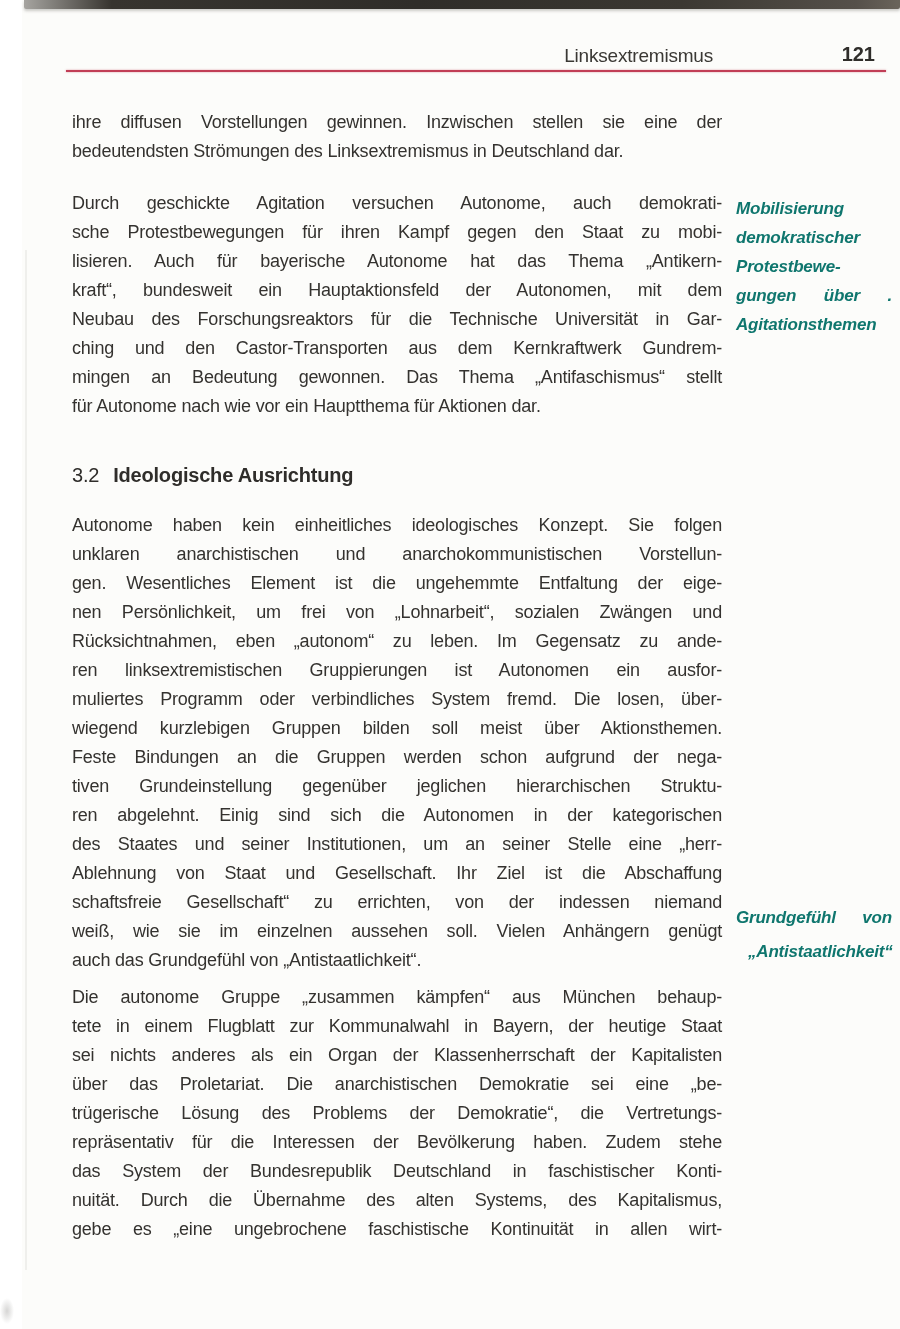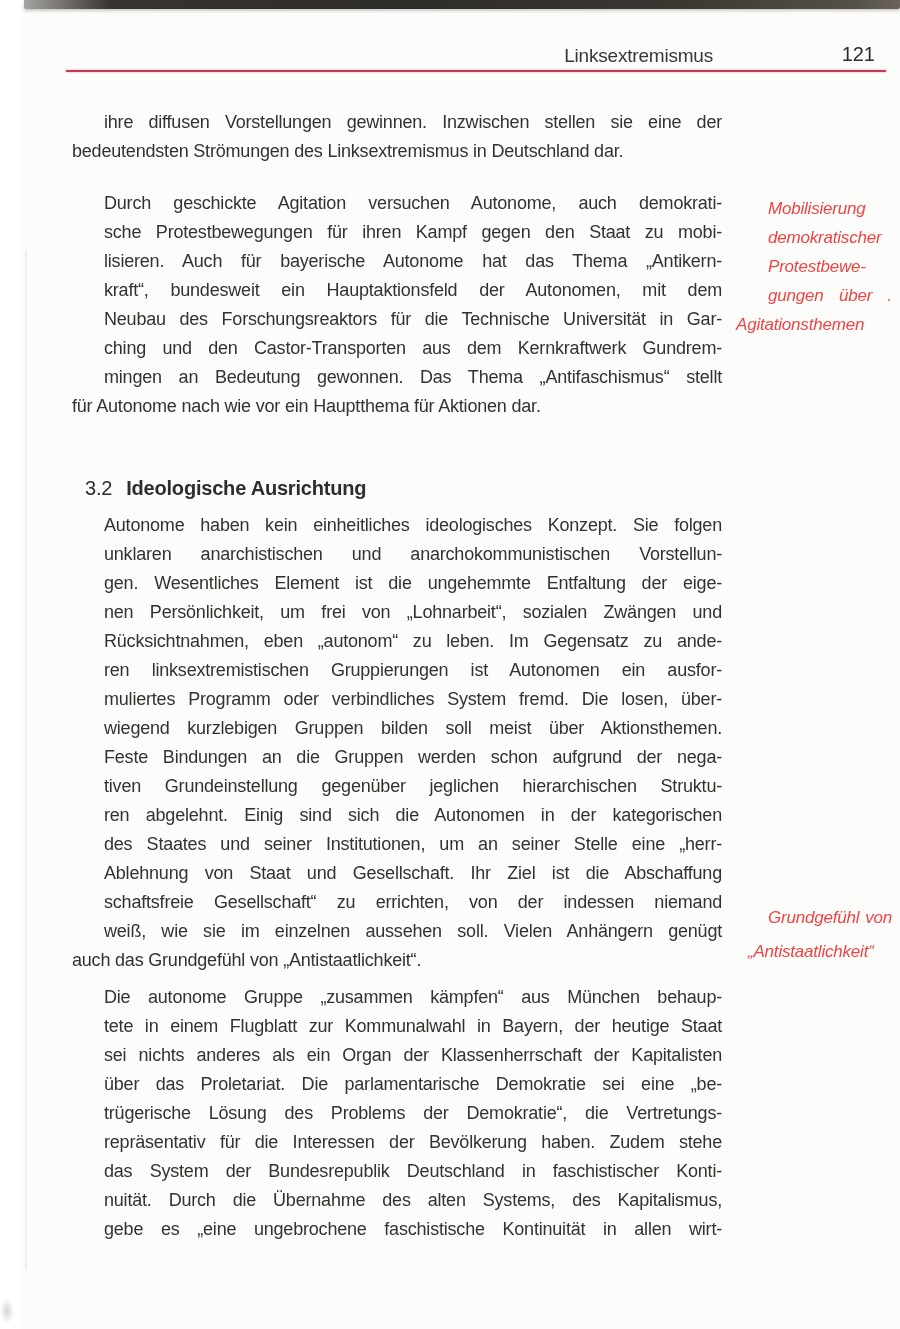--- a/index.html
+++ b/index.html
@@ -34,52 +34,53 @@
     position: absolute; left: 0; top: 1298px; width: 14px; height: 26px;
     background: radial-gradient(closest-side, rgba(90,88,84,0.25), rgba(90,88,84,0));
   }
   
   .pagehead-title {
     position: absolute; top: 45px; right: 187px;
     font-size: 19px; letter-spacing: -0.2px; color: #3a3834;
   }
   .pagehead-num {
     position: absolute; top: 43px; right: 25px;
-    font-size: 20px; font-weight: normal; color: #2f2d2a;
+    font-size: 20px; font-weight: bold; color: #2f2d2a;
   }
   .rule {
     position: absolute; top: 70px; left: 66px; width: 820px; height: 2px;
     background: #c13e56;
     box-shadow: 0 0 2px rgba(193,62,86,0.55);
   }
   
   .para {
     position: absolute; left: 72px; width: 650px;
     font-size: 18px; letter-spacing: -0.2px;
   }
   .para .line { line-height: 29px; }
-  .jl { text-align: justify; text-align-last: justify; margin-left: 32px; }
+  .jl { text-align: justify; text-align-last: justify; }
   .p1 { top: 108px; }
   .p2 { top: 189px; }
   .p3 { top: 511px; }
   .p4 { top: 983px; }
   
   .note {
     position: absolute; left: 736px; width: 156px;
     font-size: 17px; font-style: italic; letter-spacing: -0.2px;
-    color: #ef4444;
+    color: #0f766e;
+    font-weight: bold;
   }
   .note .line { line-height: 29px; }
   .n1 { top: 194px; }
   .n2 { top: 901px; }
   .n2 .line { line-height: 34px; }
   .n2 .line:nth-child(2) { padding-left: 12px; }
   
   .heading {
-    position: absolute; top: 464px; left: 72px; margin: 13px;
+    position: absolute; top: 464px; left: 72px; margin: 0;
     font-size: 20px; font-weight: normal; letter-spacing: -0.2px;
     color: #2f2d2a;
   }
   .heading .ht { font-weight: bold; margin-left: 14px; }
 </style>
 </head>
 <body>
 
 <div class="page">
 
@@ -141,21 +142,21 @@
 
   <aside class="note n2">
       <div class="line jl">Grundgefühl von</div>
       <div class="line">„Antistaatlichkeit“</div>
     </aside>
 
   <section class="para p4">
       <div class="line jl">Die autonome Gruppe „zusammen kämpfen“ aus München behaup-</div>
       <div class="line jl">tete in einem Flugblatt zur Kommunalwahl in Bayern, der heutige Staat</div>
       <div class="line jl">sei nichts anderes als ein Organ der Klassenherrschaft der Kapitalisten</div>
-      <div class="line jl">über das Proletariat. Die parlamentarische Demokratie sei eine „be-</div>
+      <div class="line jl">über das Proletariat. Die anarchistischen Demokratie sei eine „be-</div>
       <div class="line jl">trügerische Lösung des Problems der Demokratie“, die Vertretungs-</div>
       <div class="line jl">repräsentativ für die Interessen der Bevölkerung haben. Zudem stehe</div>
       <div class="line jl">das System der Bundesrepublik Deutschland in faschistischer Konti-</div>
       <div class="line jl">nuität. Durch die Übernahme des alten Systems, des Kapitalismus,</div>
       <div class="line jl">gebe es „eine ungebrochene faschistische Kontinuität in allen wirt-</div>
     </section>
 
 </div>
 
 </body></html>

